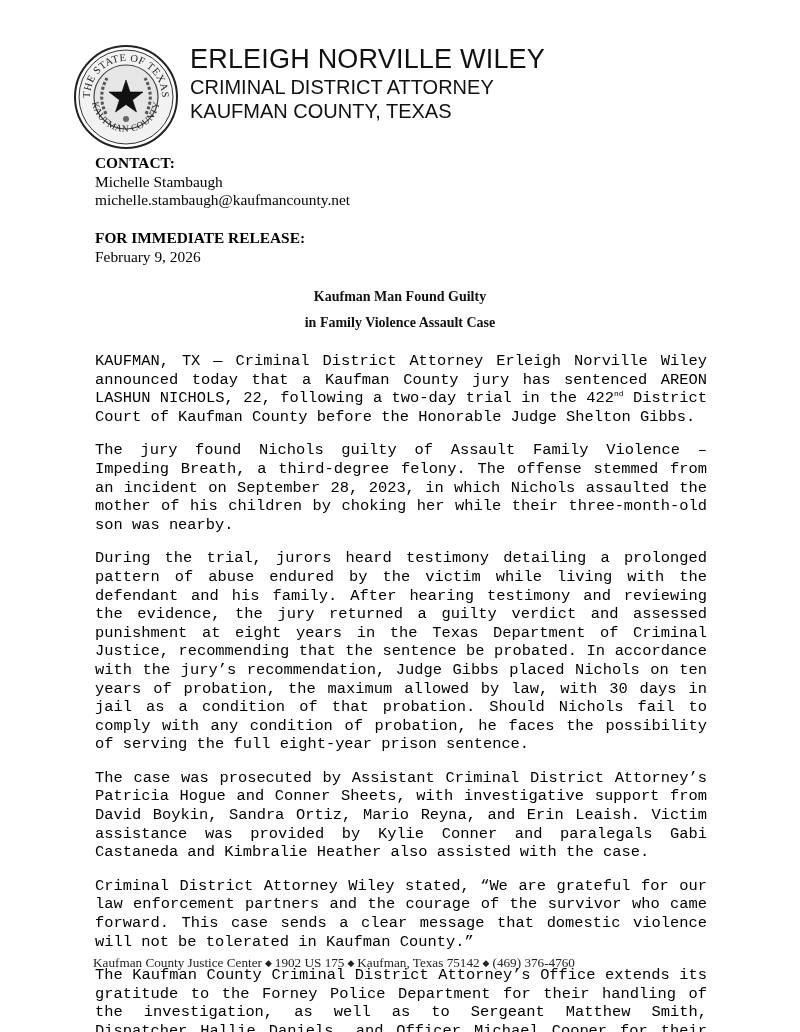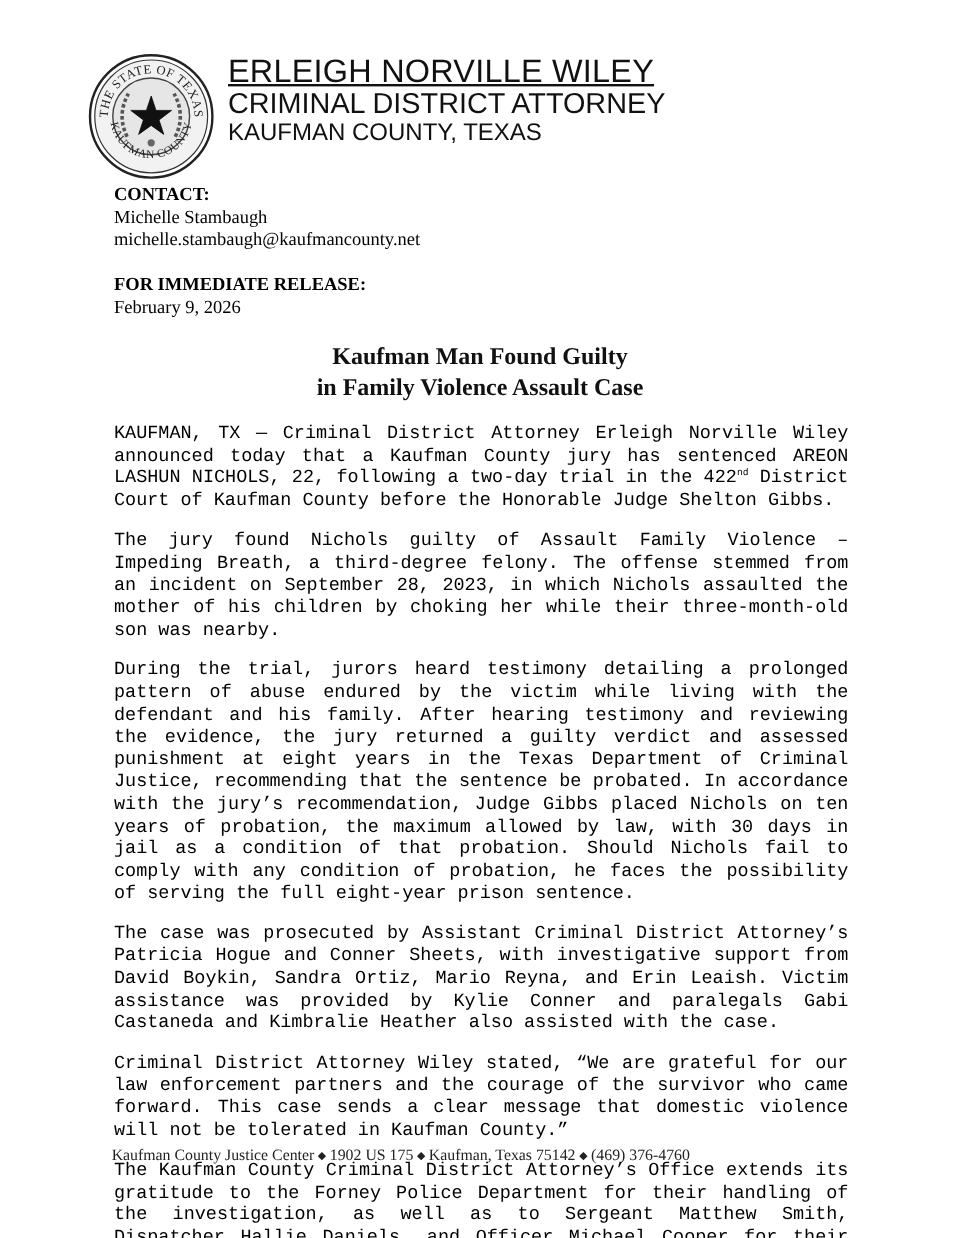--- a/index.html
+++ b/index.html
@@ -1,27 +1,27 @@
 <!DOCTYPE html>
 <html><head>
 <meta charset="utf-8">
 <style>
   html, body { margin: 0; padding: 0; background: #ffffff; }
   body { width: 800px; height: 1032px; position: relative; overflow: hidden; color: #111; }
   .page { position: absolute; left: 0; top: 0; width: 800px; height: 1032px; background: #fff; }
   .seal { position: absolute; left: 73px; top: 44px; width: 106px; height: 106px; }
   .letterhead { position: absolute; left: 190px; top: 44px; font-family: "Liberation Sans", sans-serif; color: #111; }
-  .lh-name { font-size: 27px; line-height: 30px; letter-spacing: 0.2px; text-decoration: underline; }
-  .lh-title { font-size: 24px; line-height: 24px; margin-top: 1px; text-align: center; }
+  .lh-name { font-size: 27px; line-height: 30px; letter-spacing: 0.2px; }
+  .lh-title { font-size: 20px; line-height: 24px; margin-top: 1px; }
   .lh-county { font-size: 20px; line-height: 24px; }
   .body-serif { font-family: "Liberation Serif", serif; font-size: 15.4px; line-height: 18.6px; color: #000000; }
   .contact { position: absolute; left: 95px; top: 154px; }
   .bold-label { font-weight: bold; }
   .release { position: absolute; left: 95px; top: 229px; }
-  .headline { position: absolute; left: 0; top: 284px; width: 800px; text-align: center; font-family: "Liberation Serif", serif; font-weight: bold; font-size: 20px; line-height: 26px; }
+  .headline { position: absolute; left: 0; top: 284px; width: 800px; text-align: center; font-family: "Liberation Serif", serif; font-weight: bold; font-size: 14px; line-height: 26px; }
   .content { position: absolute; left: 95px; top: 352px; width: 612px; }
   .content p { margin: 0 0 15px 0; text-align: justify; text-align-last: left; font-family: Liberation Mono, monospace; }
   sup { font-size: 8px; vertical-align: 6px; line-height: 0; }
   .endmark { text-align: center; margin-top: 4px; }
   .footer { position: absolute; left: 0; top: 955px; width: 668px; text-align: center; font-family: "Liberation Serif", serif; font-size: 13.2px; color: #222; }
   .diamond { font-size: 9px; vertical-align: 1px; padding: 0 3px; }
 </style>
 </head>
 <body>
 

